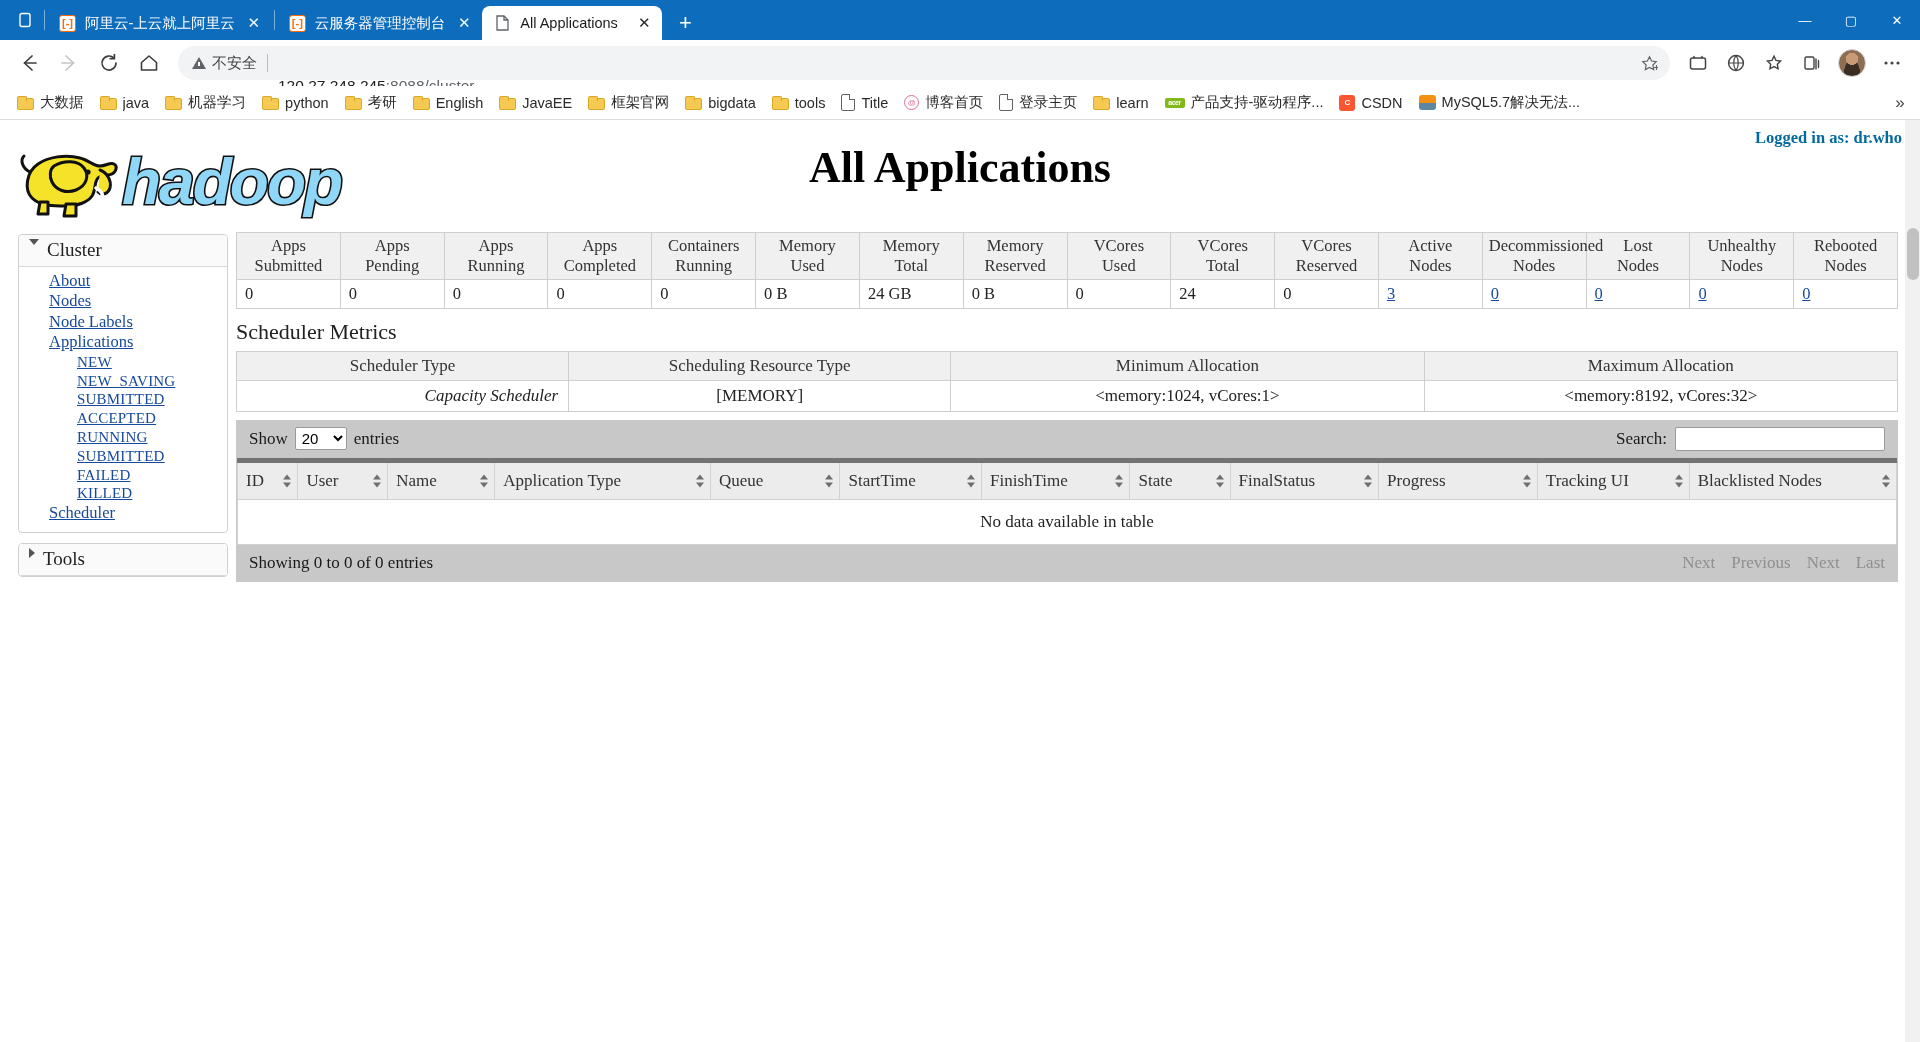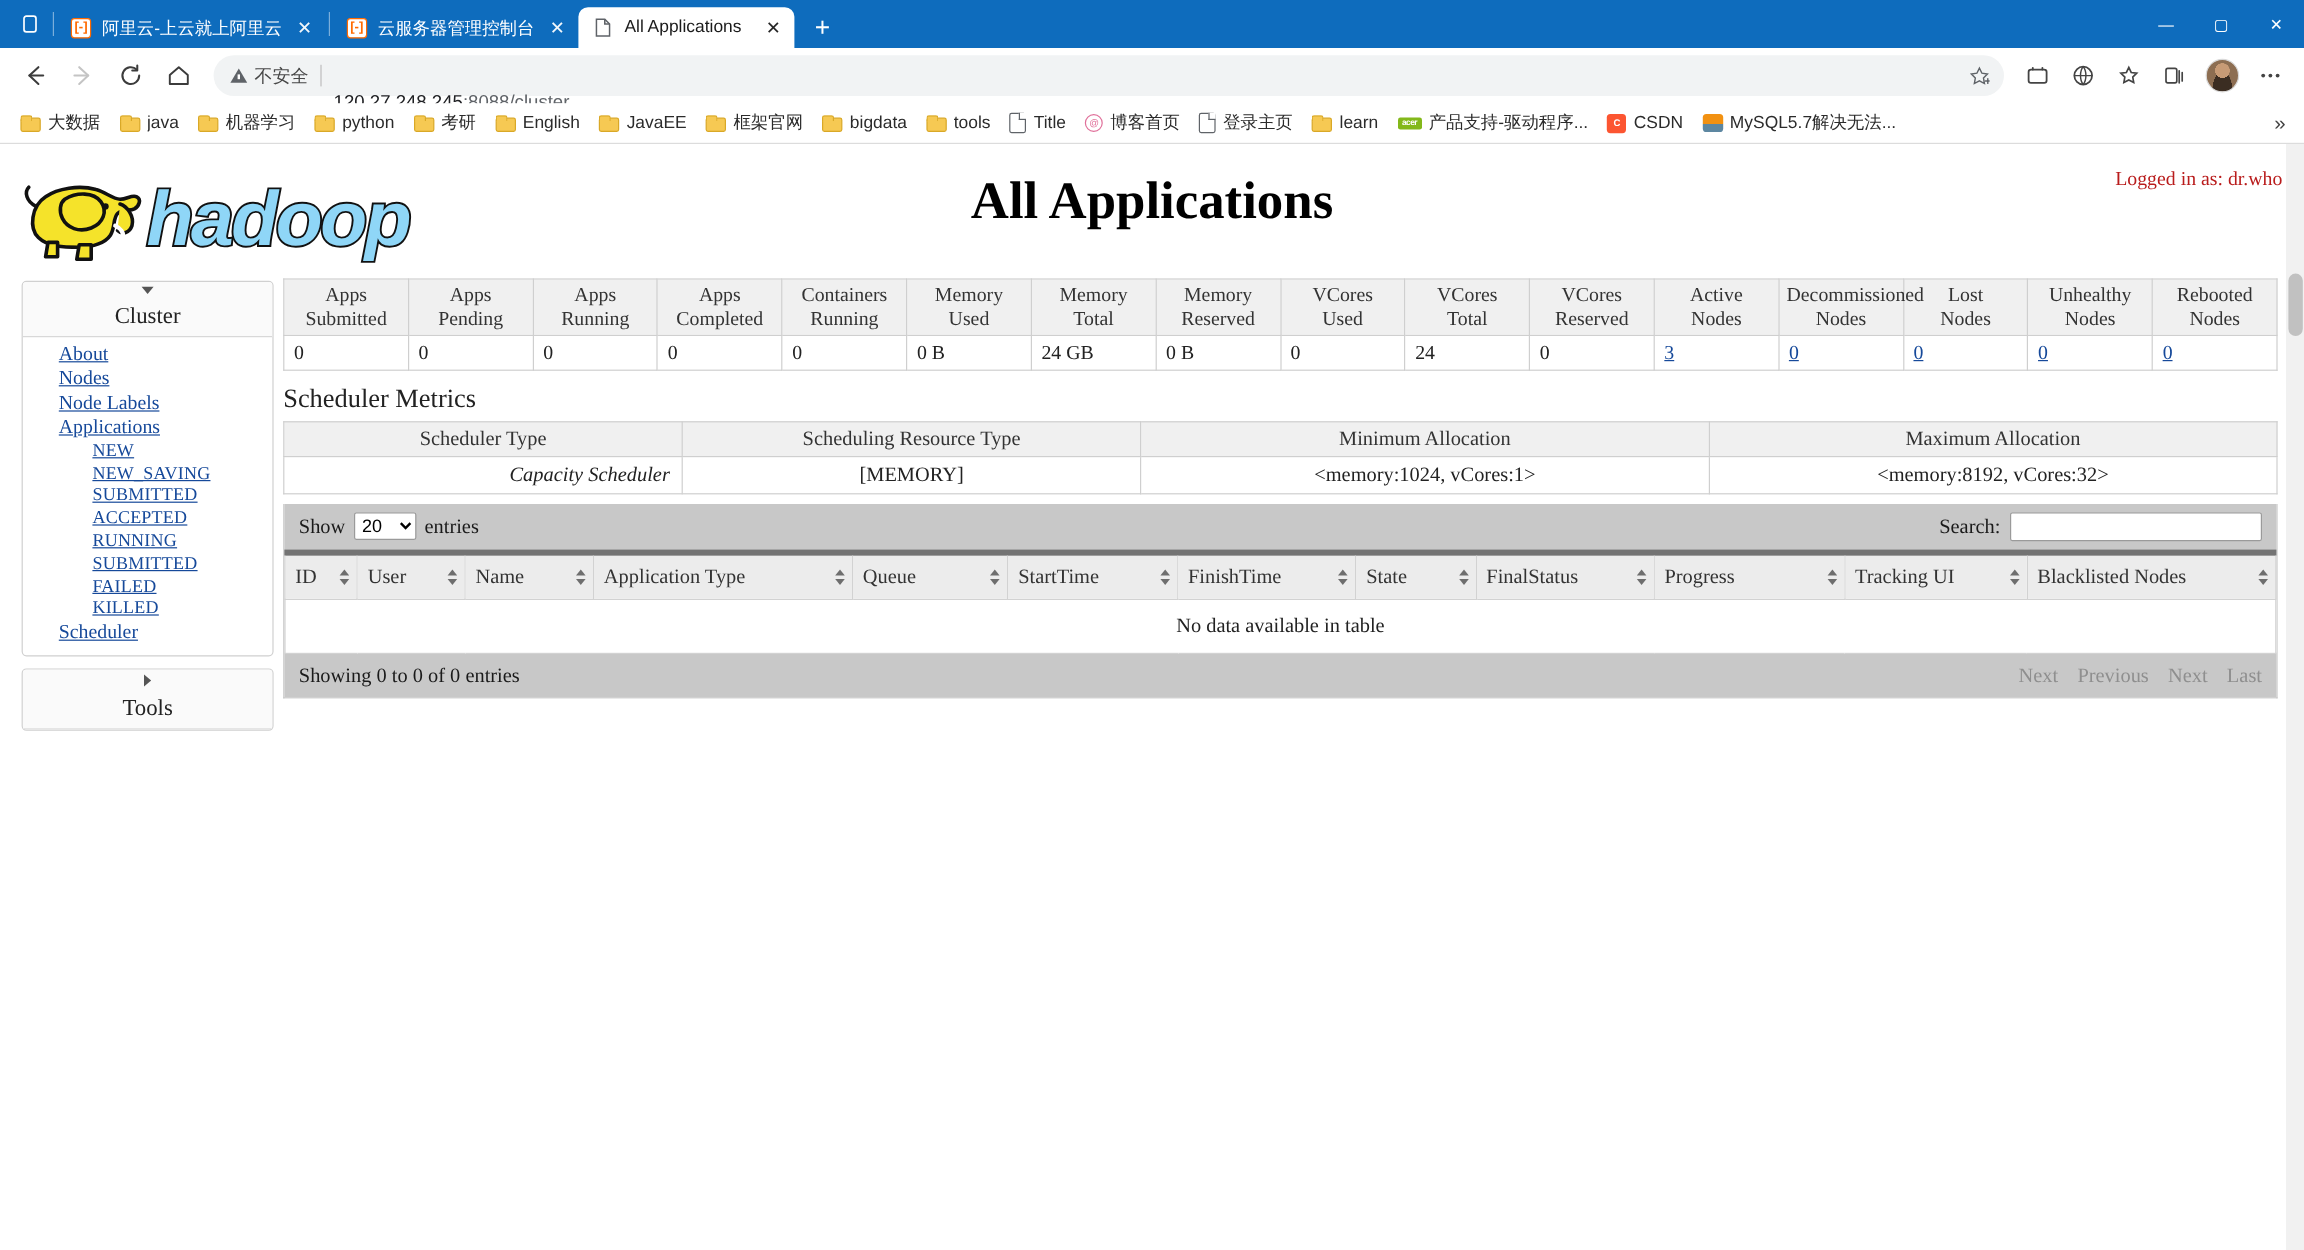--- a/index.html
+++ b/index.html
@@ -116,22 +116,22 @@
   .acer-ico { width:20px;height:10px;background:#83b81a;border-radius:2px;font-size:7px;color:#fff;display:flex;align-items:center;justify-content:center;letter-spacing:-.5px;font-weight:bold; }
   .mysql-ico { width:17px;height:15px;flex:0 0 17px;background:linear-gradient(#f29111 0 55%, #5d87a1 55% 100%);border-radius:3px; }
   .csdn-ico { width:16px;height:16px;border-radius:3px;background:#fc5531;color:#fff;font-size:8px;font-weight:bold;display:flex;align-items:center;justify-content:center; }
   .bm-overflow { margin-left:auto; width:28px;height:28px;display:flex;align-items:center;justify-content:center;color:#444;font-size:17px; }
 
   
   .viewport { flex:1; position:relative; overflow:hidden; background:#fff; }
   .page { position:absolute; inset:0; padding:0; overflow:hidden; }
 
   .loggedin {
-    position:absolute; right:18px; top:19px;
-    font-size:16.5px; color:#b91c1c; font-family:"Liberation Serif", serif;
+    position:absolute; right:18px; top:8px;
+    font-size:16.5px; color:#0369a1; font-family:"Liberation Serif", serif;font-weight:bold;
   }
 
   .logo-wrap { padding: 12px 0 0 14px; height:104px; }
   .hadoop-logo { width: 380px; height: 92px; display:block; }
 
   .page-title {
     position:absolute; top: 22px; left: 0; right:0;
     text-align:center; font-size:44px; font-weight:bold;
     color:#000; font-family:"Liberation Serif", serif;
     letter-spacing:0px;
@@ -144,21 +144,21 @@
   .sidebar { width: 228px; flex:0 0 228px; padding-left: 18px; padding-top:6px; }
   .navblock {
     border:1px solid #d0d0d0; border-radius:4px; background:#fff;
     margin-bottom: 10px; overflow:hidden;
   }
   .navhead {
     background:#fafafa; border-bottom:1px solid #d8d8d8;
     padding: 4px 10px 5px 10px;
     font-size: 19px; color:#222;
     font-family:"Liberation Serif", serif;
-    display:flex; align-items:center; gap:8px;flex-direction:column;
+    display:flex; align-items:flex-start; gap:8px;
   }
   .caret-down { width:0;height:0;border-left:5px solid transparent;border-right:5px solid transparent;border-top:6px solid #555; }
   .caret-right { width:0;height:0;border-top:5px solid transparent;border-bottom:5px solid transparent;border-left:6px solid #555; }
   .navlist { padding: 4px 0 8px 0; }
   .navlink {
     display:block; font-size:16.5px; color:#16499a;
     text-decoration:underline; padding: 1px 0 1px 30px;
     font-family:"Liberation Serif", serif;
     line-height: 1.12;
   }

